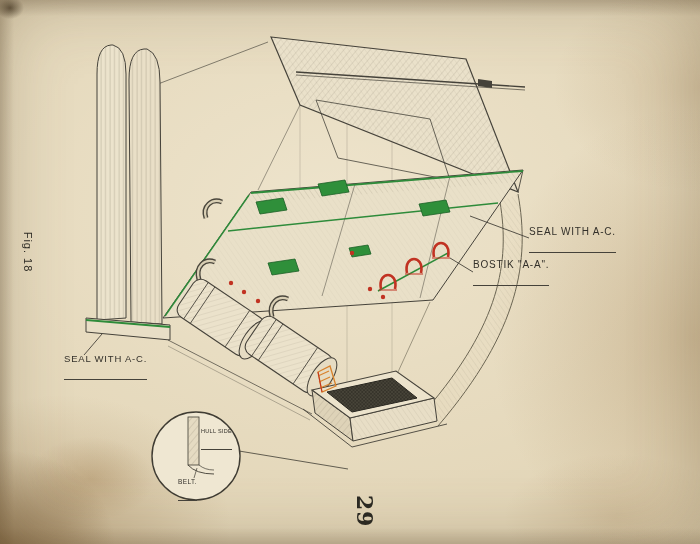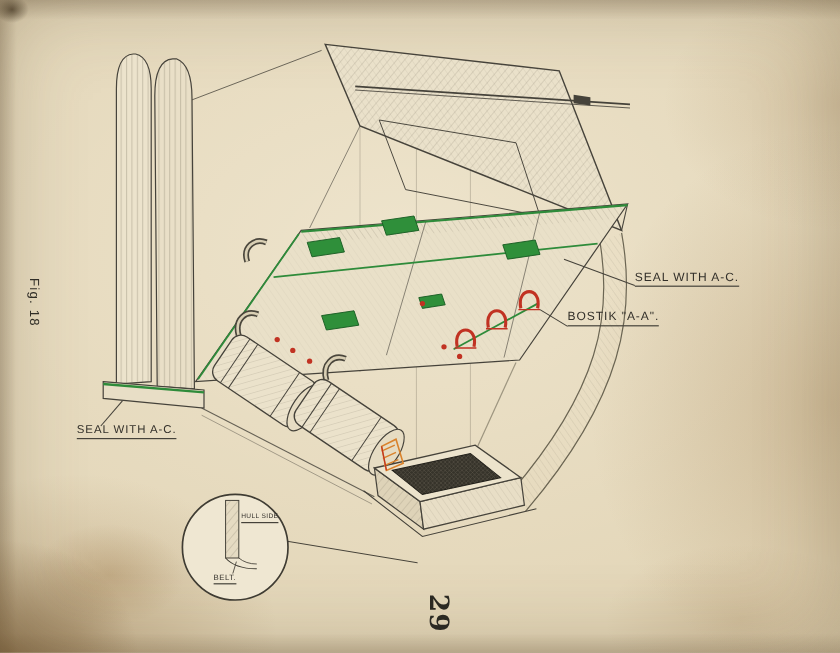--- a/index.html
+++ b/index.html
@@ -19,21 +19,21 @@
       linear-gradient(to right,  rgba(90,70,45,.30), rgba(90,70,45,0) 2%),
       linear-gradient(to top,    rgba(90,70,45,.22), rgba(90,70,45,0) 3%),
       linear-gradient(#e3d6b8,#e3d6b8);
     box-shadow:inset 0 0 70px rgba(95,75,42,.30);
   }
   svg.art{position:absolute;left:0;top:0;}
   .label{
     position:absolute;font-family:"Liberation Sans",sans-serif;
     color:#33302a;white-space:nowrap;letter-spacing:.8px;
   }
-  .underline{border-bottom:1.2px solid #45423a;padding-bottom:1px;}
+  .underline{border-bottom:1.2px solid #45423a;padding-bottom:15px;}
   .ann{font-size:10px;}
   .tiny{font-size:5.5px;letter-spacing:.3px;}
   .belt{font-size:6.5px;letter-spacing:.4px;}
   #fig-label{left:8px;top:246px;font-size:11px;letter-spacing:1px;
     transform:rotate(90deg);transform-origin:center;color:#2f2d26;}
   #page-number{left:349px;top:498px;font-size:22px;font-weight:700;
     font-family:"DejaVu Serif",serif;transform:rotate(90deg);
     transform-origin:center;color:#2b2922;}
 </style>
 </head>

